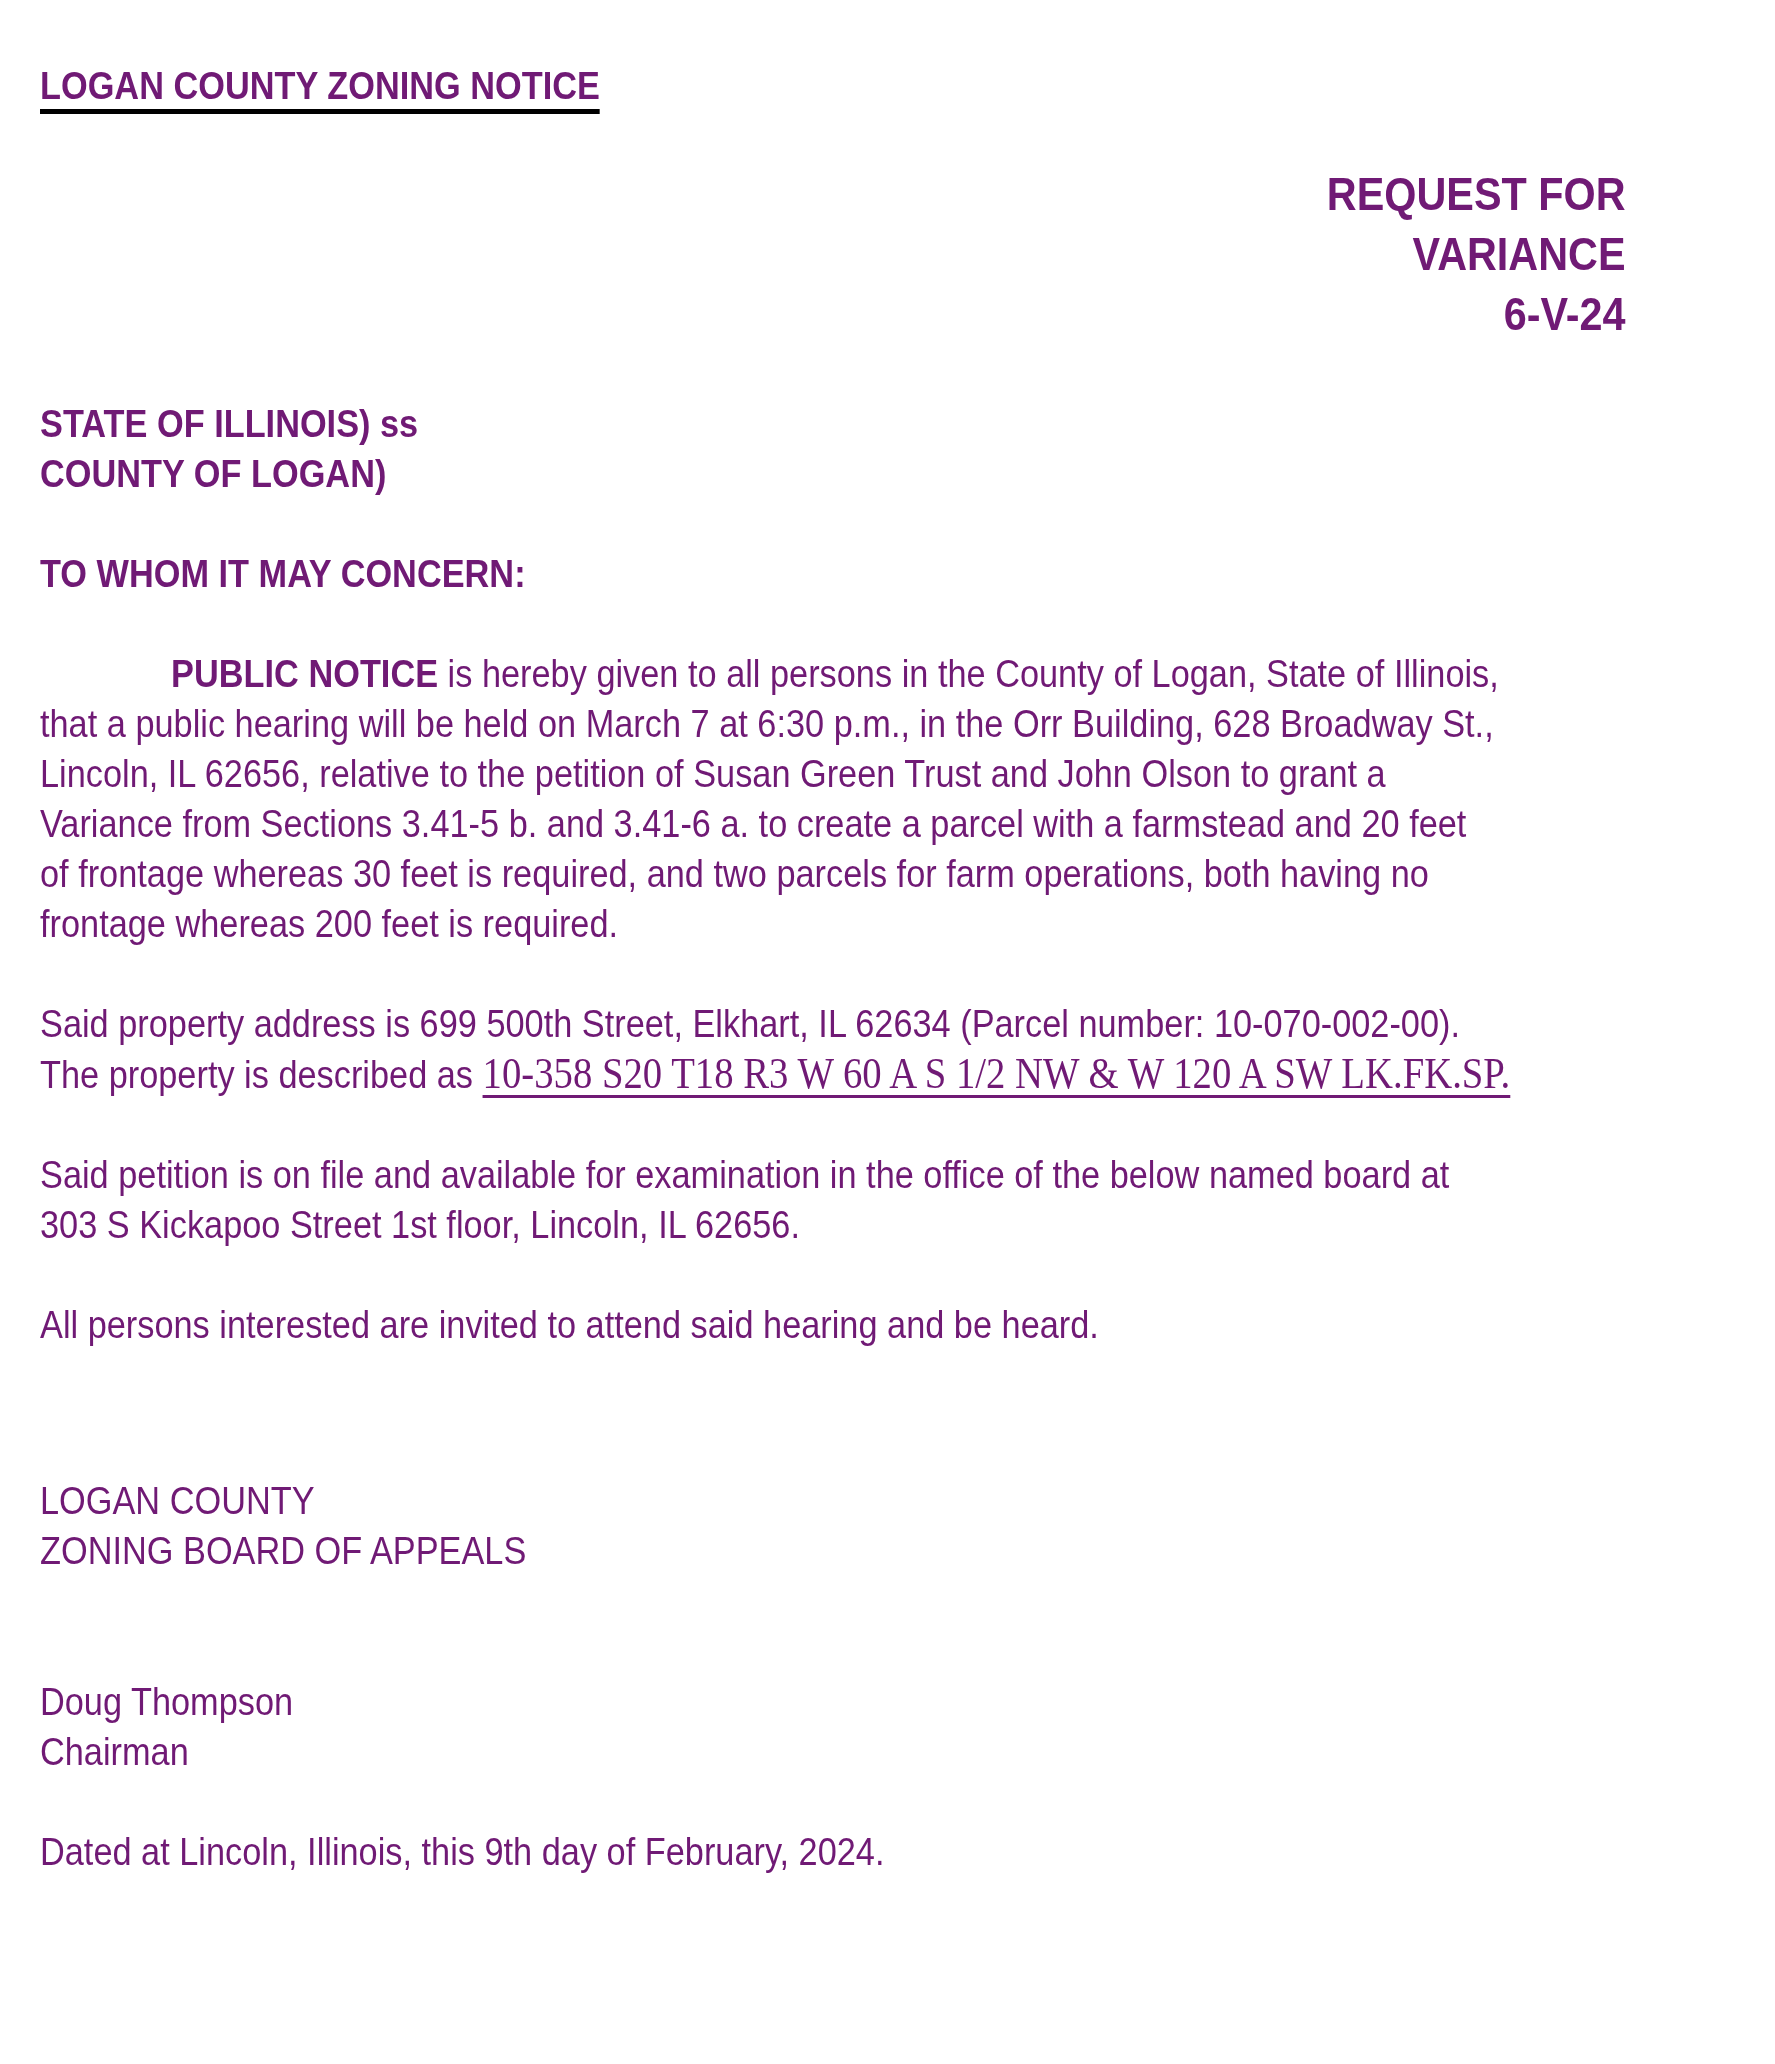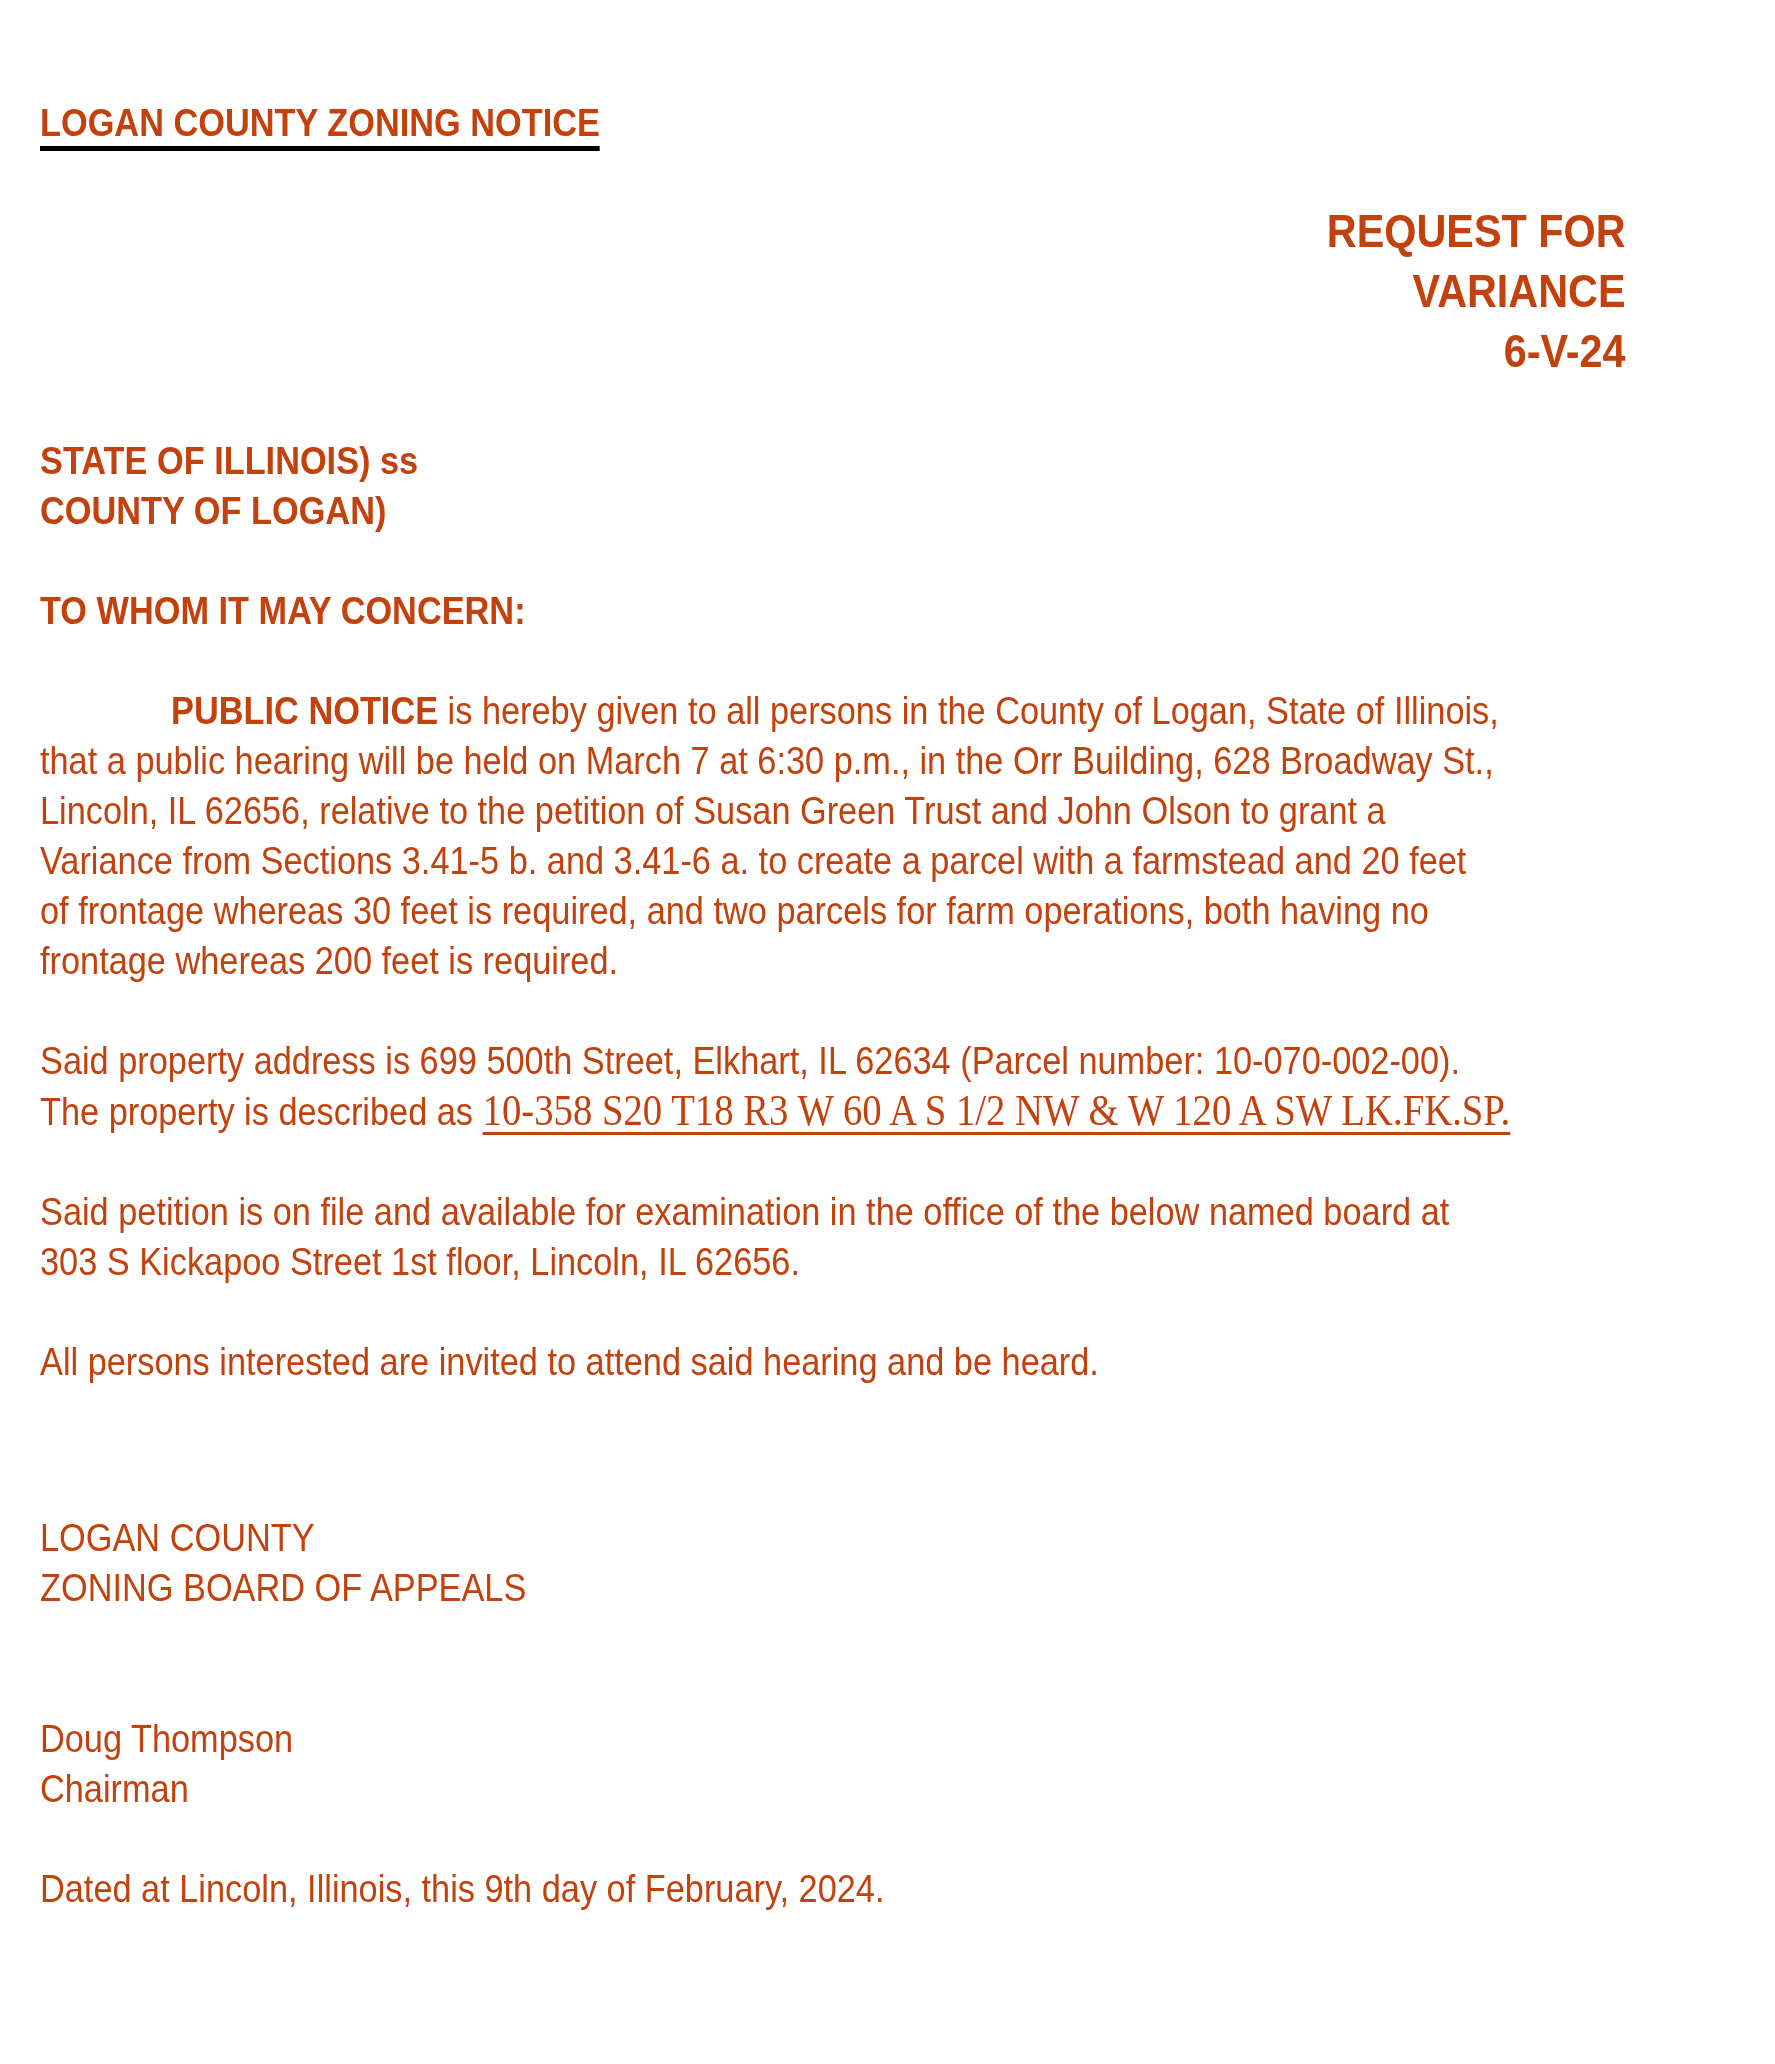--- a/index.html
+++ b/index.html
@@ -5,23 +5,23 @@
   html, body {
     margin: 0;
     padding: 0;
     background: #ffffff;
   }
   .page {
     position: relative;
     width: 1720px;
     height: 2064px;
     box-sizing: border-box;
-    padding: 98px 39px 34px 40px;
+    padding: 61px 39px 34px 40px;
     background: #ffffff;
-    color: #c2410c;
+    color: #701a75;
     font-family: "Liberation Sans", "DejaVu Sans", sans-serif;
     font-size: 39px;
     line-height: 50px;
     overflow: hidden;
   }
   .block { margin: 0 0 50px 0; }
   
   .cond-left  { transform: scaleX(0.88); transform-origin: 0 0; }
   .cond-right { transform: scaleX(0.88); transform-origin: 100% 0; }
   .line { white-space: nowrap; min-height: 50px; }

